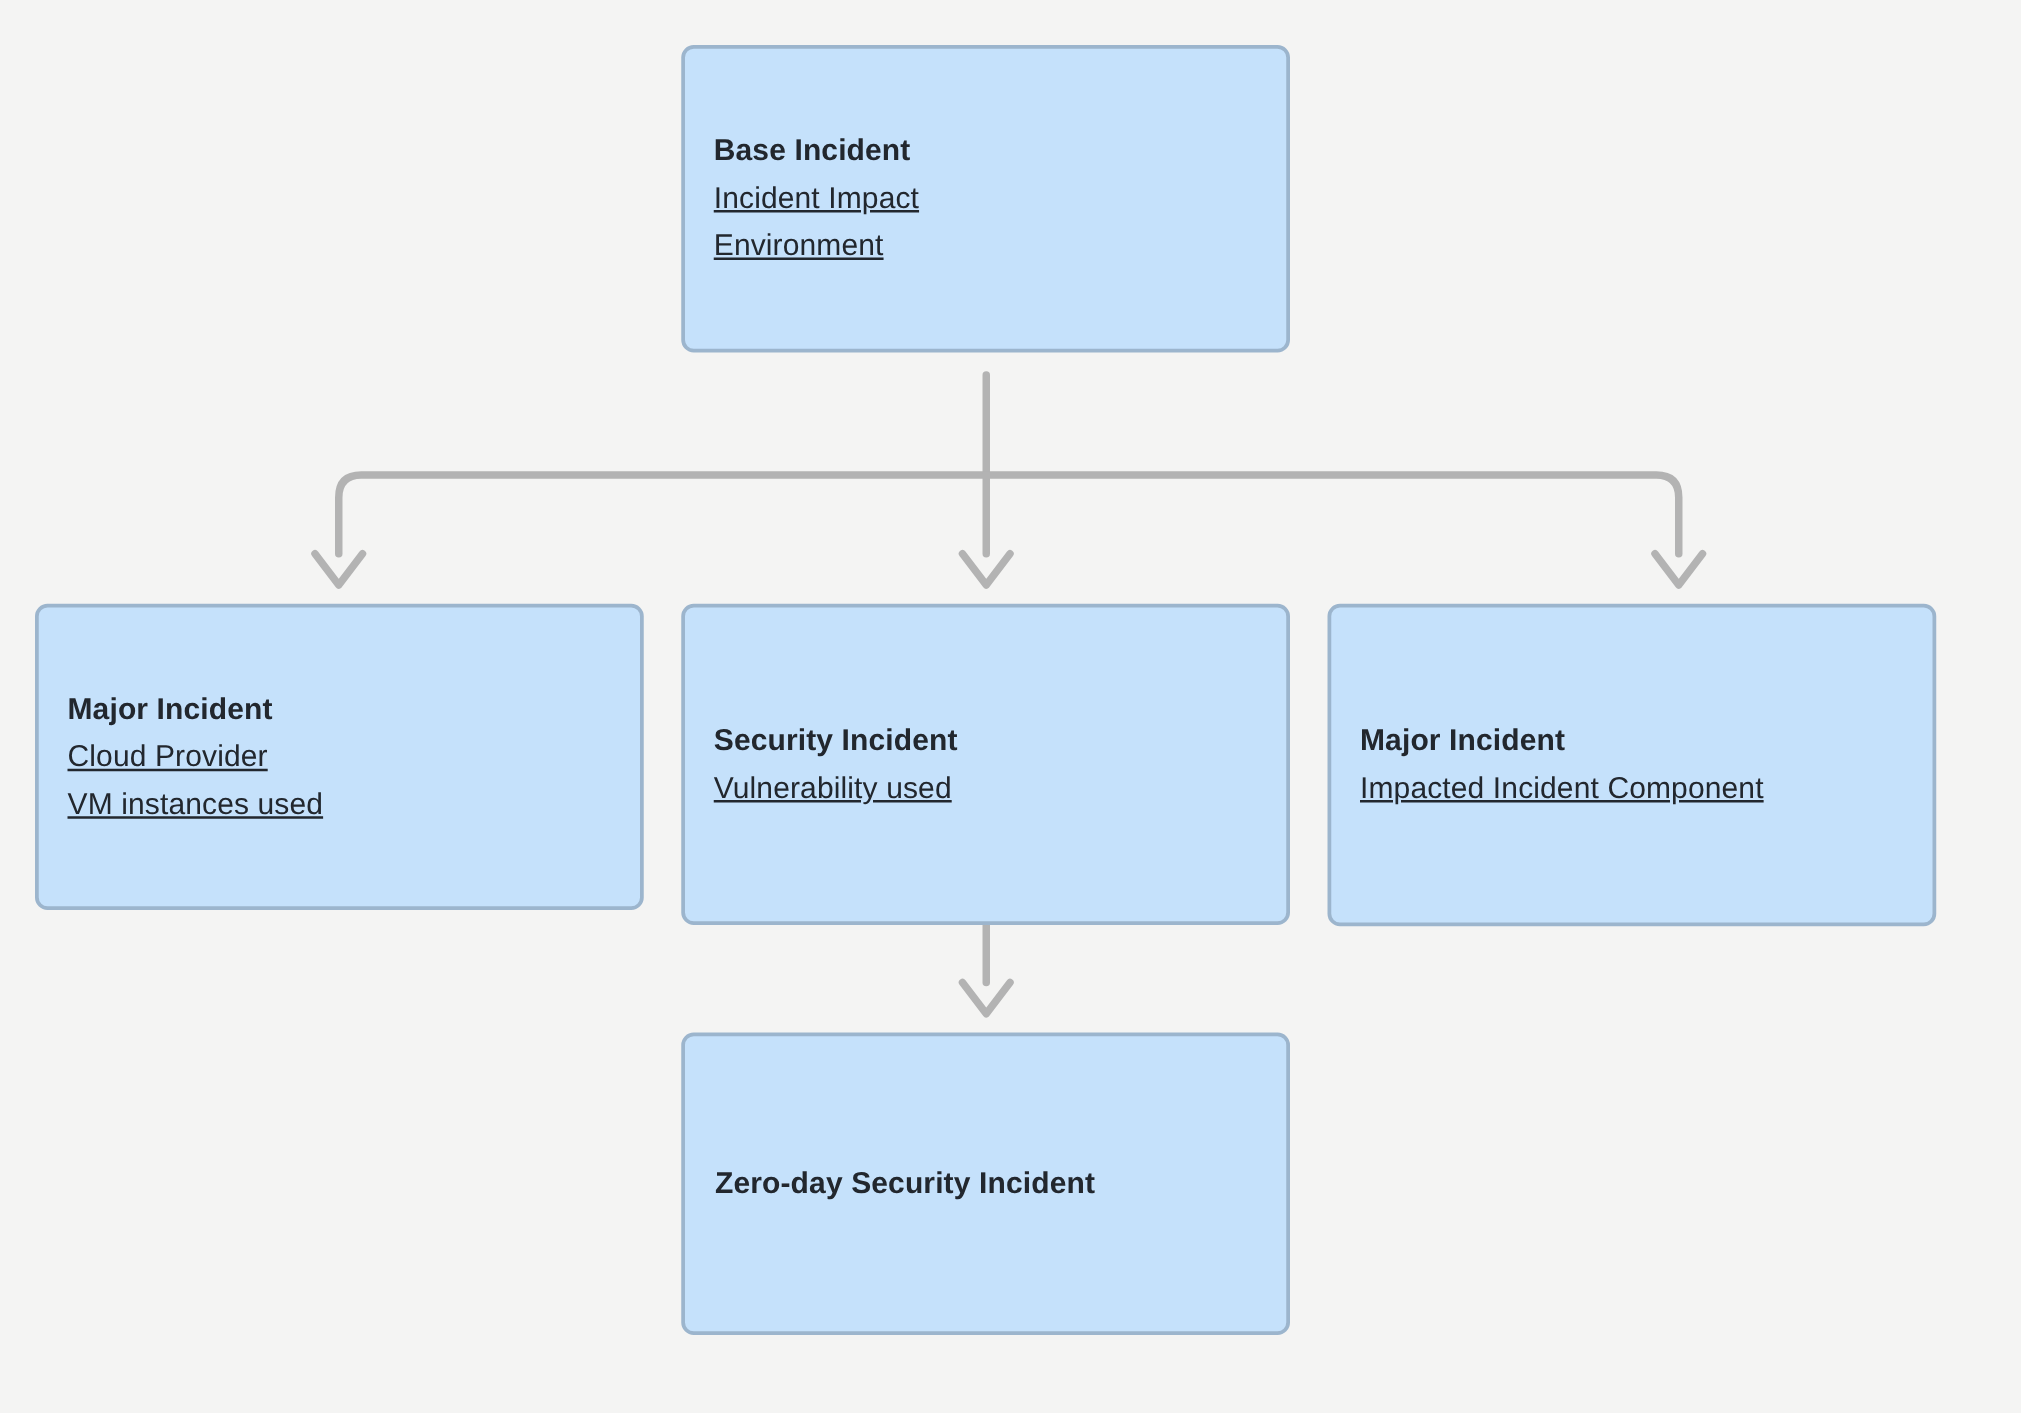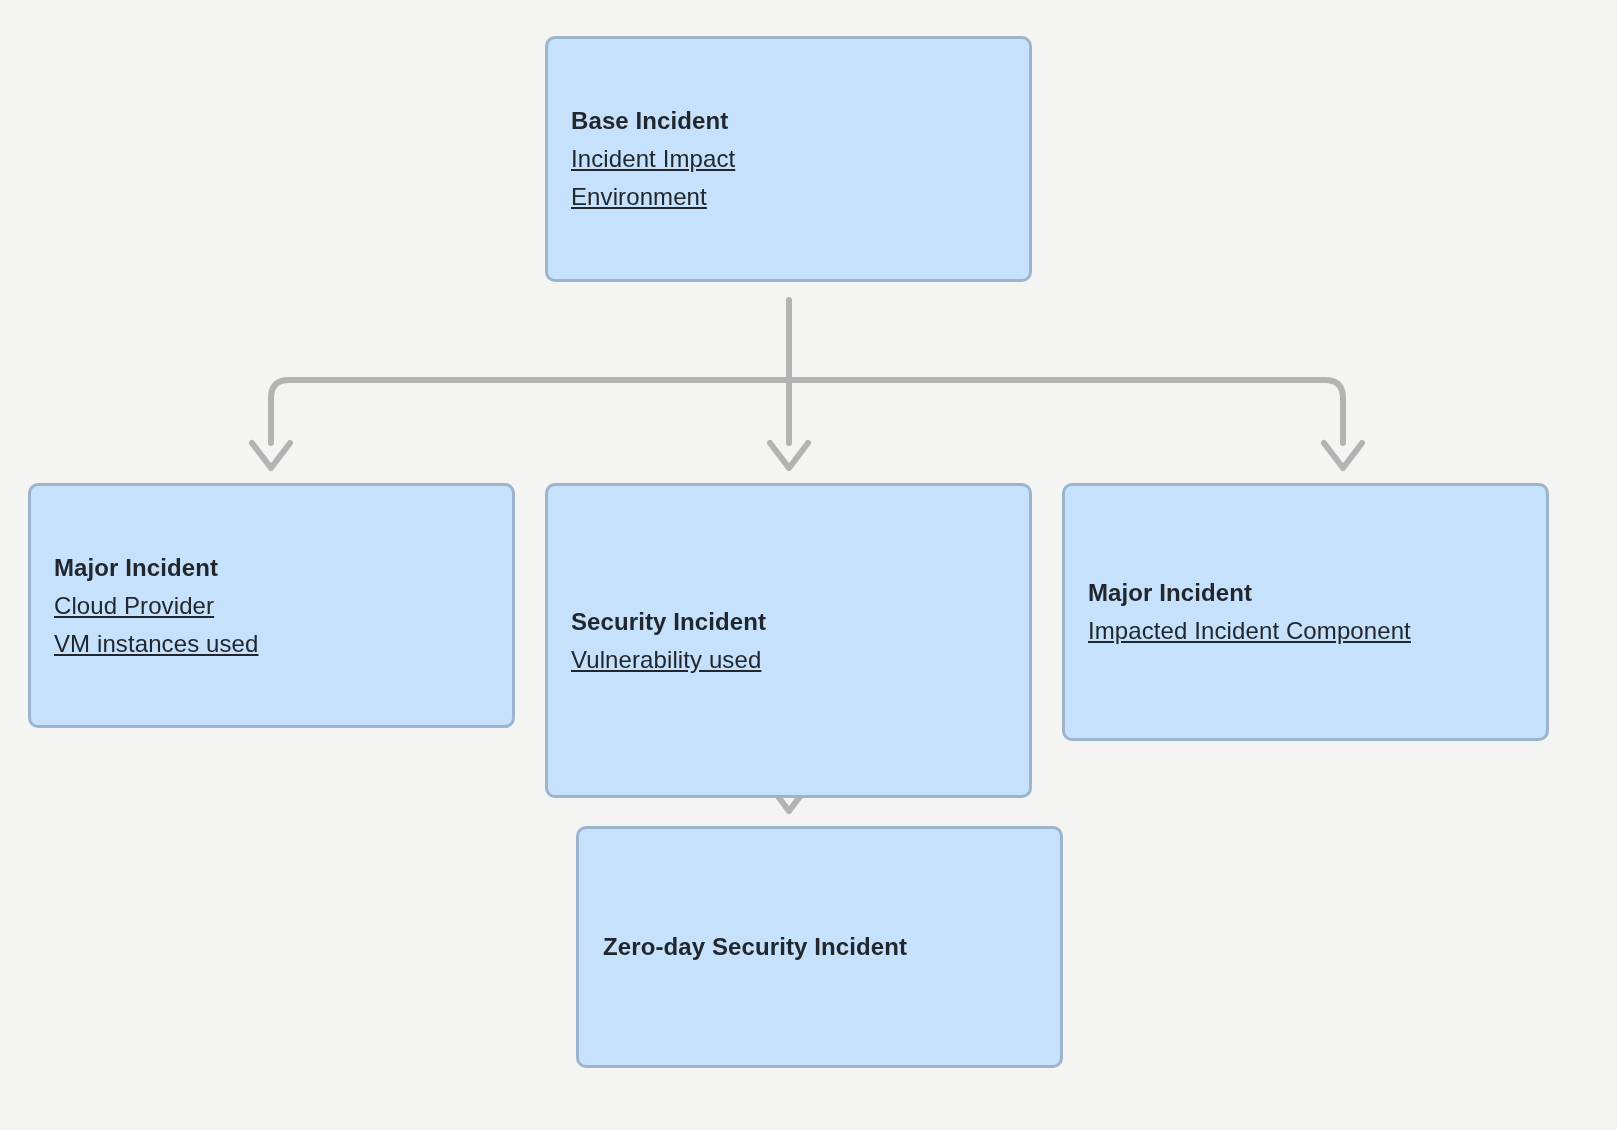--- a/index.html
+++ b/index.html
@@ -83,27 +83,27 @@
     <div class="node-line attr">Incident Impact</div>
     <div class="node-line attr">Environment</div>
   </div>
 
   <div class="node" style="left:28px; top:483px; width:487px; height:245px;">
     <div class="node-line title">Major Incident</div>
     <div class="node-line attr">Cloud Provider</div>
     <div class="node-line attr">VM instances used</div>
   </div>
 
-  <div class="node" style="left:545px; top:483px; width:487px; height:315px;">
+  <div class="node" style="left:545px; top:483px; width:487px; height:257px;">
     <div class="node-line title">Security Incident</div>
     <div class="node-line attr">Vulnerability used</div>
   </div>
 
   <div class="node" style="left:1062px; top:483px; width:487px; height:258px;">
     <div class="node-line title">Major Incident</div>
     <div class="node-line attr">Impacted Incident Component</div>
   </div>
 
-  <div class="node" style="left:576px; top:826px; width:487px; height:242px;padding-left:24px;">
+  <div class="node" style="left:545px; top:826px; width:487px; height:242px;padding-left:24px;">
     <div class="node-line title">Zero-day Security Incident</div>
   </div>
 
 </div>
 
 </body></html>

